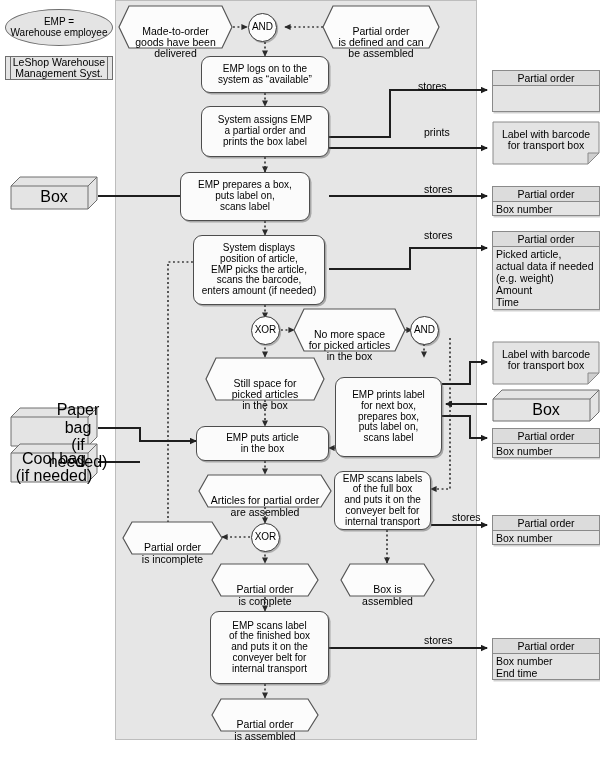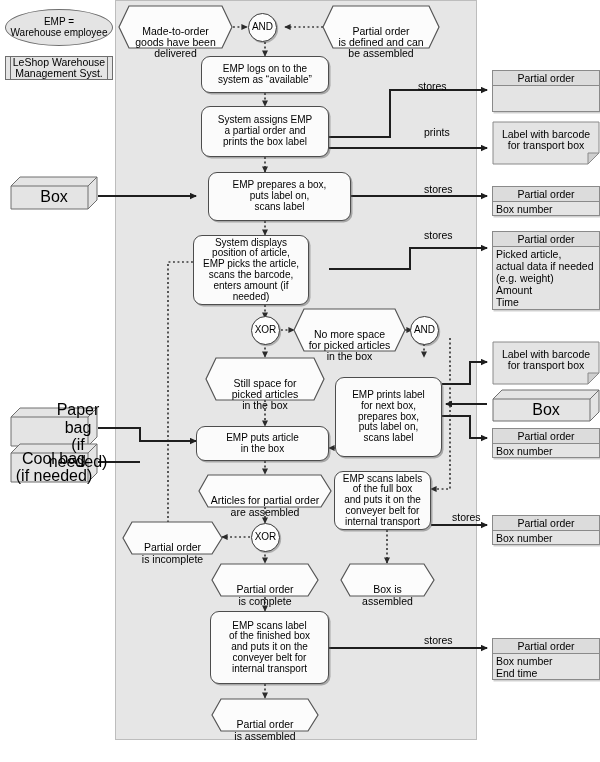--- a/index.html
+++ b/index.html
@@ -263,27 +263,27 @@
     <span class="txt">EMP logs on to the
 system as “available”</span>
   </div>
 
   <div class="node fn" style="left:201px;top:106px;width:128px;height:51px;">
     <span class="txt">System assigns EMP
 a partial order and
 prints the box label</span>
   </div>
 
-  <div class="node fn" style="left:208px;top:172px;width:143px;height:49px;">
+  <div class="node fn" style="left:180px;top:172px;width:130px;height:49px;">
     <span class="txt">EMP prepares a box,
 puts label on,
 scans label</span>
   </div>
 
-  <div class="node fn" style="left:193px;top:235px;width:116px;height:70px;">
+  <div class="node fn" style="left:193px;top:235px;width:132px;height:70px;">
     <span class="txt">System displays
 position of article,
 EMP picks the article,
 scans the barcode,
 enters amount (if needed)</span>
   </div>
 
   <div class="node fn" style="left:335px;top:357px;width:107px;height:80px;margin-top:20px;">
     <span class="txt">EMP prints label
 for next box,

